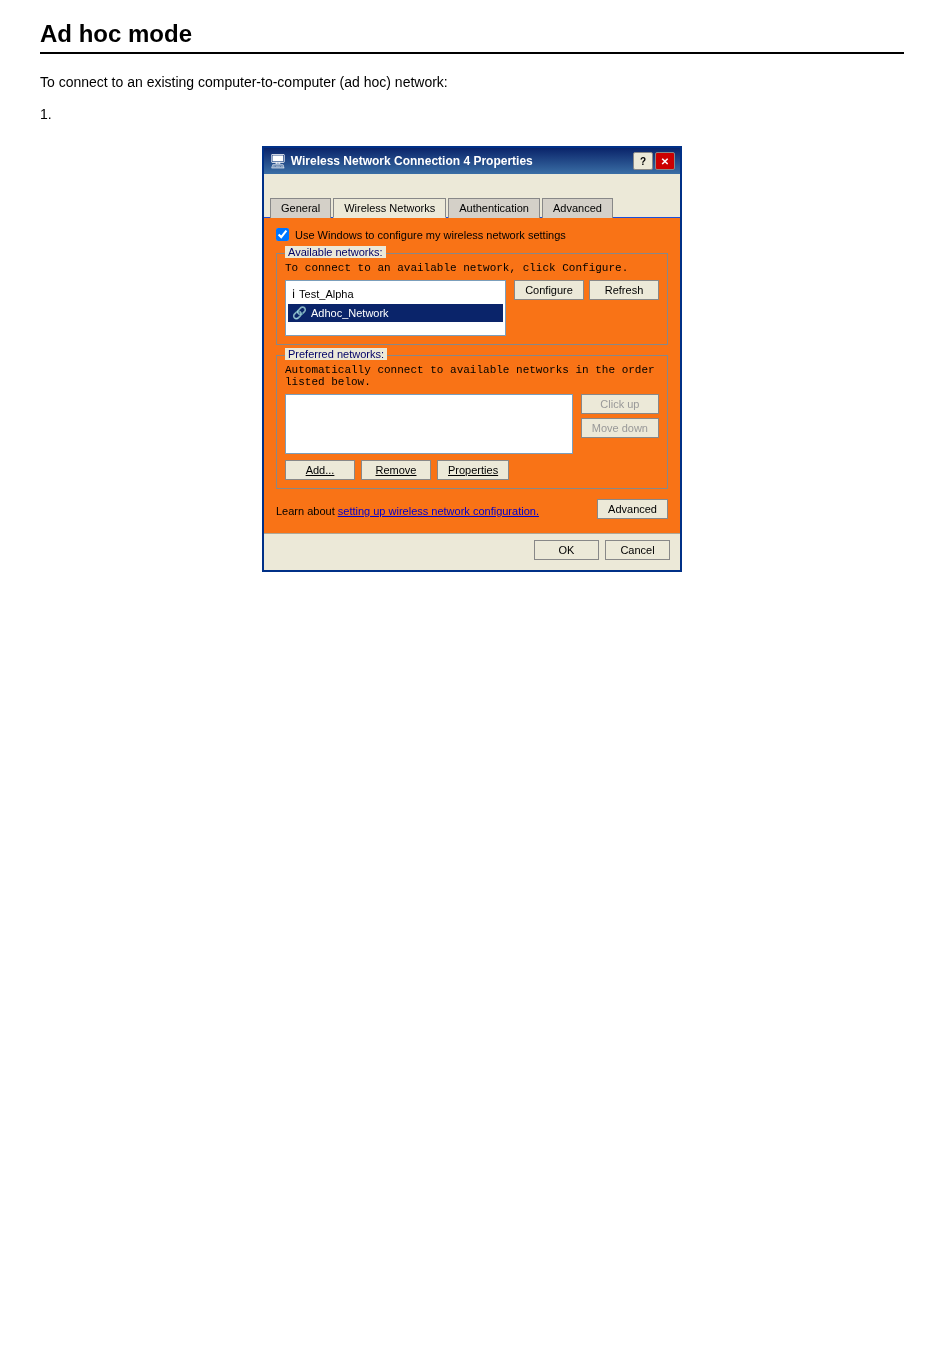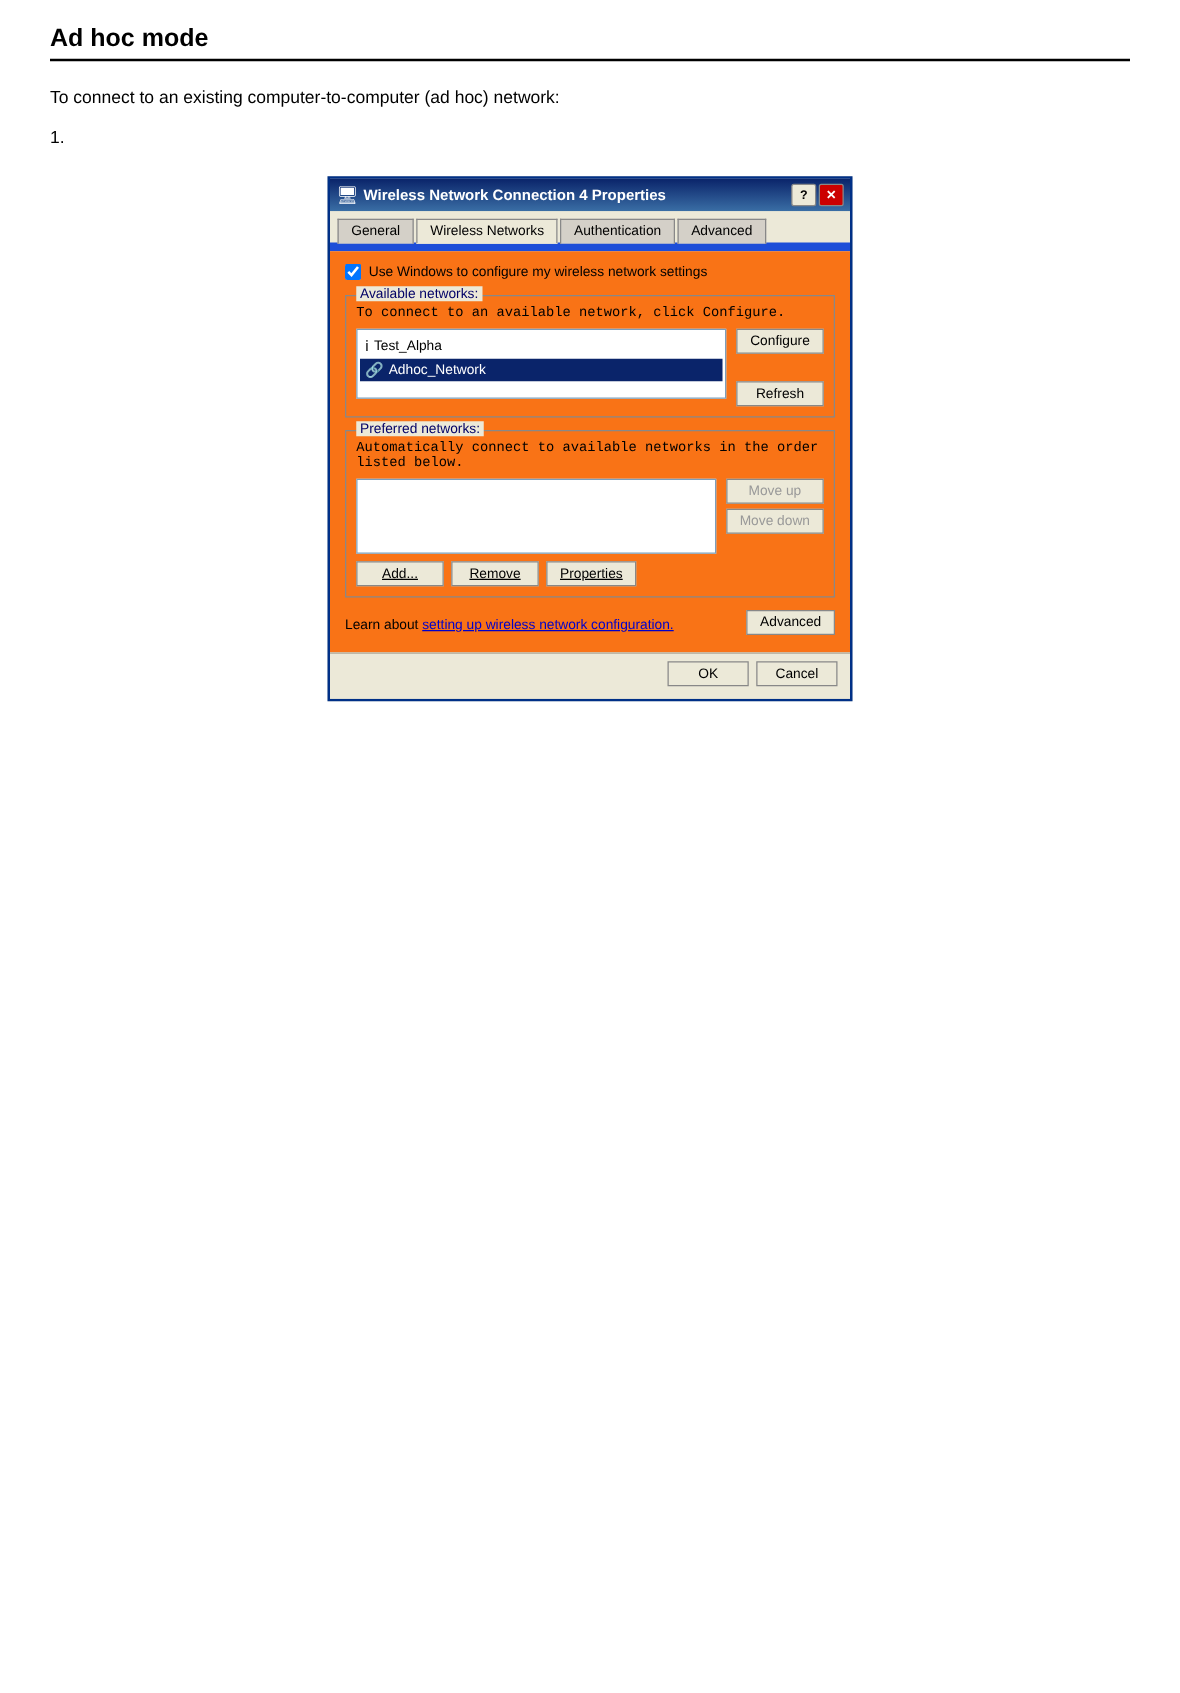--- a/index.html
+++ b/index.html
@@ -6,21 +6,21 @@
 
     body {
       font-family: Arial, sans-serif;
       font-size: 14px;
       background: #ffffff;
       color: #000000;
       padding: 20px 40px;
     }
 
     .page-title {
-      font-size: 20px;
+      font-size: 24px;
       font-weight: bold;
       border-bottom: 2px solid #000;
       padding-bottom: 4px;
       margin-bottom: 20px;
     }
 
     .intro-text {
       margin-bottom: 16px;
       font-size: 14px;
     }
@@ -96,23 +96,23 @@
 
     .title-btn-close {
       background: #CC0000;
       color: white;
     }
 
     
     .tabs-row {
       display: flex;
       gap: 2px;
-      padding: 6px 6px 0 6px;
-      background: #ECE9D8;
-      border-bottom: 7px solid #1d4ed8;
+      padding: 24px 6px 0 6px;
+      background: #ECE9D8;
+      border-bottom: 1px solid #1d4ed8;
     }
 
     .tab {
       padding: 3px 10px;
       border: 1px solid #888;
       border-bottom: none;
       background: #D4D0C8;
       cursor: pointer;
       font-size: 11px;
       margin-bottom: -1px;
@@ -196,22 +196,22 @@
       background: #0A246A;
       color: white;
     }
 
     .network-item-icon {
       font-size: 12px;
     }
 
     .side-buttons {
       display: flex;
-      flex-direction: column;
-      gap: 22px;
+      flex-direction: row;
+      gap: 5px;
     }
 
     .xp-button {
       background: #ECE9D8;
       border: 1px solid #888;
       padding: 3px 10px;
       font-size: 11px;
       cursor: pointer;
       min-width: 70px;
       text-align: center;
@@ -334,21 +334,21 @@
           </div>
         </div>
       </div>
 
       <div class="group-box">
         <span class="group-label">Preferred networks:</span>
         <div class="group-desc">Automatically connect to available networks in the order listed below.</div>
         <div class="networks-and-buttons">
           <div class="preferred-list"></div>
           <div class="preferred-side-buttons">
-            <button class="xp-button" disabled="">Move up</button>
+            <button class="xp-button" disabled="">Click up</button>
             <button class="xp-button" disabled="">Move down</button>
           </div>
         </div>
         <div class="bottom-buttons-row">
           <button class="xp-button">Add...</button>
           <button class="xp-button">Remove</button>
           <button class="xp-button">Properties</button>
         </div>
       </div>
 

